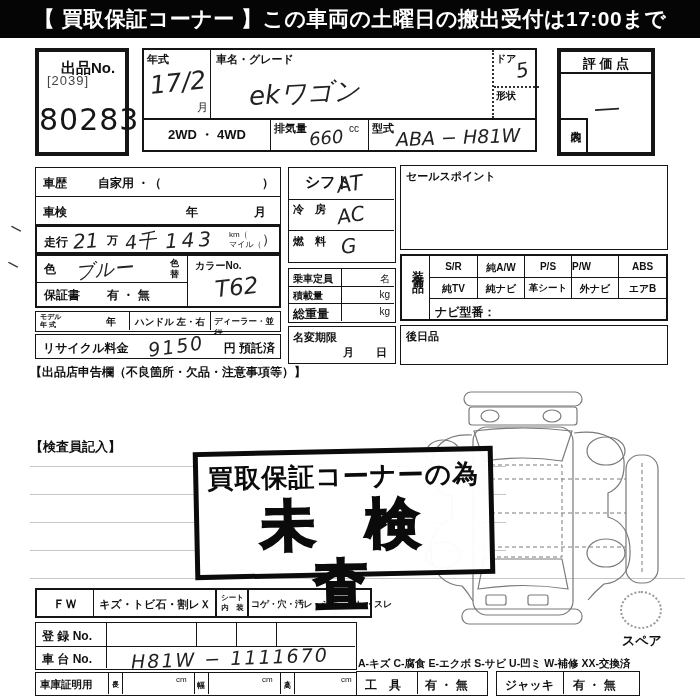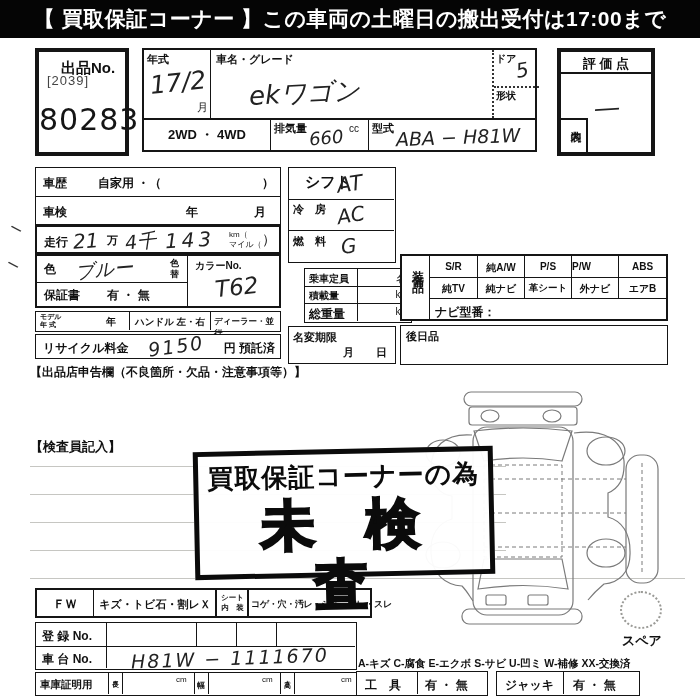--- a/index.html
+++ b/index.html
@@ -138,37 +138,40 @@
     <div class="cellline" style="left:0;top:31px;width:105px;height:1px;"></div>
     <div class="cellline" style="left:0;top:62px;width:105px;height:1px;"></div>
     <span class="lbl abs" style="left:4px;top:5px;font-size:15px;margin-left:12px;">シフト</span>
     <span class="hw abs" style="left:48px;top:4px;font-size:21px;transform:rotate(-8deg);">AT</span>
     <span class="lbl abs" style="left:4px;top:34px;font-size:11px;">冷　房</span>
     <span class="hw abs" style="left:48px;top:35px;font-size:20px;transform:rotate(-10deg);">AC</span>
     <span class="lbl abs" style="left:4px;top:66px;font-size:11px;">燃　料</span>
     <span class="hw abs" style="left:52px;top:66px;font-size:20px;transform:rotate(-6deg);">G</span>
   </div>
 
-  <div class="box thin" style="left:288px;top:268px;width:108px;height:55px;margin-left:16px;">
+  <div class="box thin" style="left:288px;top:268px;width:108px;height:55px;">
     <div class="cellline" style="left:0;top:17px;width:105px;height:1px;"></div>
     <div class="cellline" style="left:0;top:34px;width:105px;height:1px;"></div>
     <div class="cellline" style="left:52px;top:0;width:1px;height:52px;"></div>
     <span class="lbl abs" style="left:4px;top:3px;font-size:10px;">乗車定員</span>
     <span class="abs" style="right:5px;top:3px;font-size:10px;">名</span>
     <span class="lbl abs" style="left:4px;top:20px;font-size:10px;">積載量</span>
     <span class="abs" style="right:5px;top:20px;font-size:10px;">kg</span>
     <span class="lbl abs" style="left:4px;top:37px;font-size:12px;">総重量</span>
     <span class="abs" style="right:5px;top:37px;font-size:10px;">kg</span>
   </div>
 
   <div class="box thin" style="left:288px;top:326px;width:108px;height:38px;">
     <span class="lbl abs" style="left:4px;top:3px;font-size:11px;">名変期限</span>
     <span class="lbl abs" style="right:8px;bottom:3px;font-size:11px;">月　　日</span>
   </div>
 
+  <div class="box thin" style="left:400px;top:165px;width:268px;height:85px;">
+    <span class="lbl abs" style="left:5px;top:3px;font-size:11px;">セールスポイント</span>
+  </div>
 
   <div class="box" style="left:400px;top:254px;width:268px;height:67px;">
     <div class="cellline" style="left:27px;top:0;width:1px;height:63px;"></div>
     <span class="lbl vert" style="position:absolute;left:7px;top:4px;font-size:12px;letter-spacing:6px;">装備品</span>
     <div class="cellline" style="left:27px;top:21px;width:237px;height:1px;"></div>
     <div class="cellline" style="left:27px;top:42px;width:237px;height:1px;"></div>
     <div class="cellline" style="left:75px;top:0;width:1px;height:42px;"></div>
     <div class="cellline" style="left:122px;top:0;width:1px;height:42px;"></div>
     <div class="cellline" style="left:169px;top:0;width:1px;height:42px;"></div>
     <div class="cellline" style="left:216px;top:0;width:1px;height:42px;"></div>

